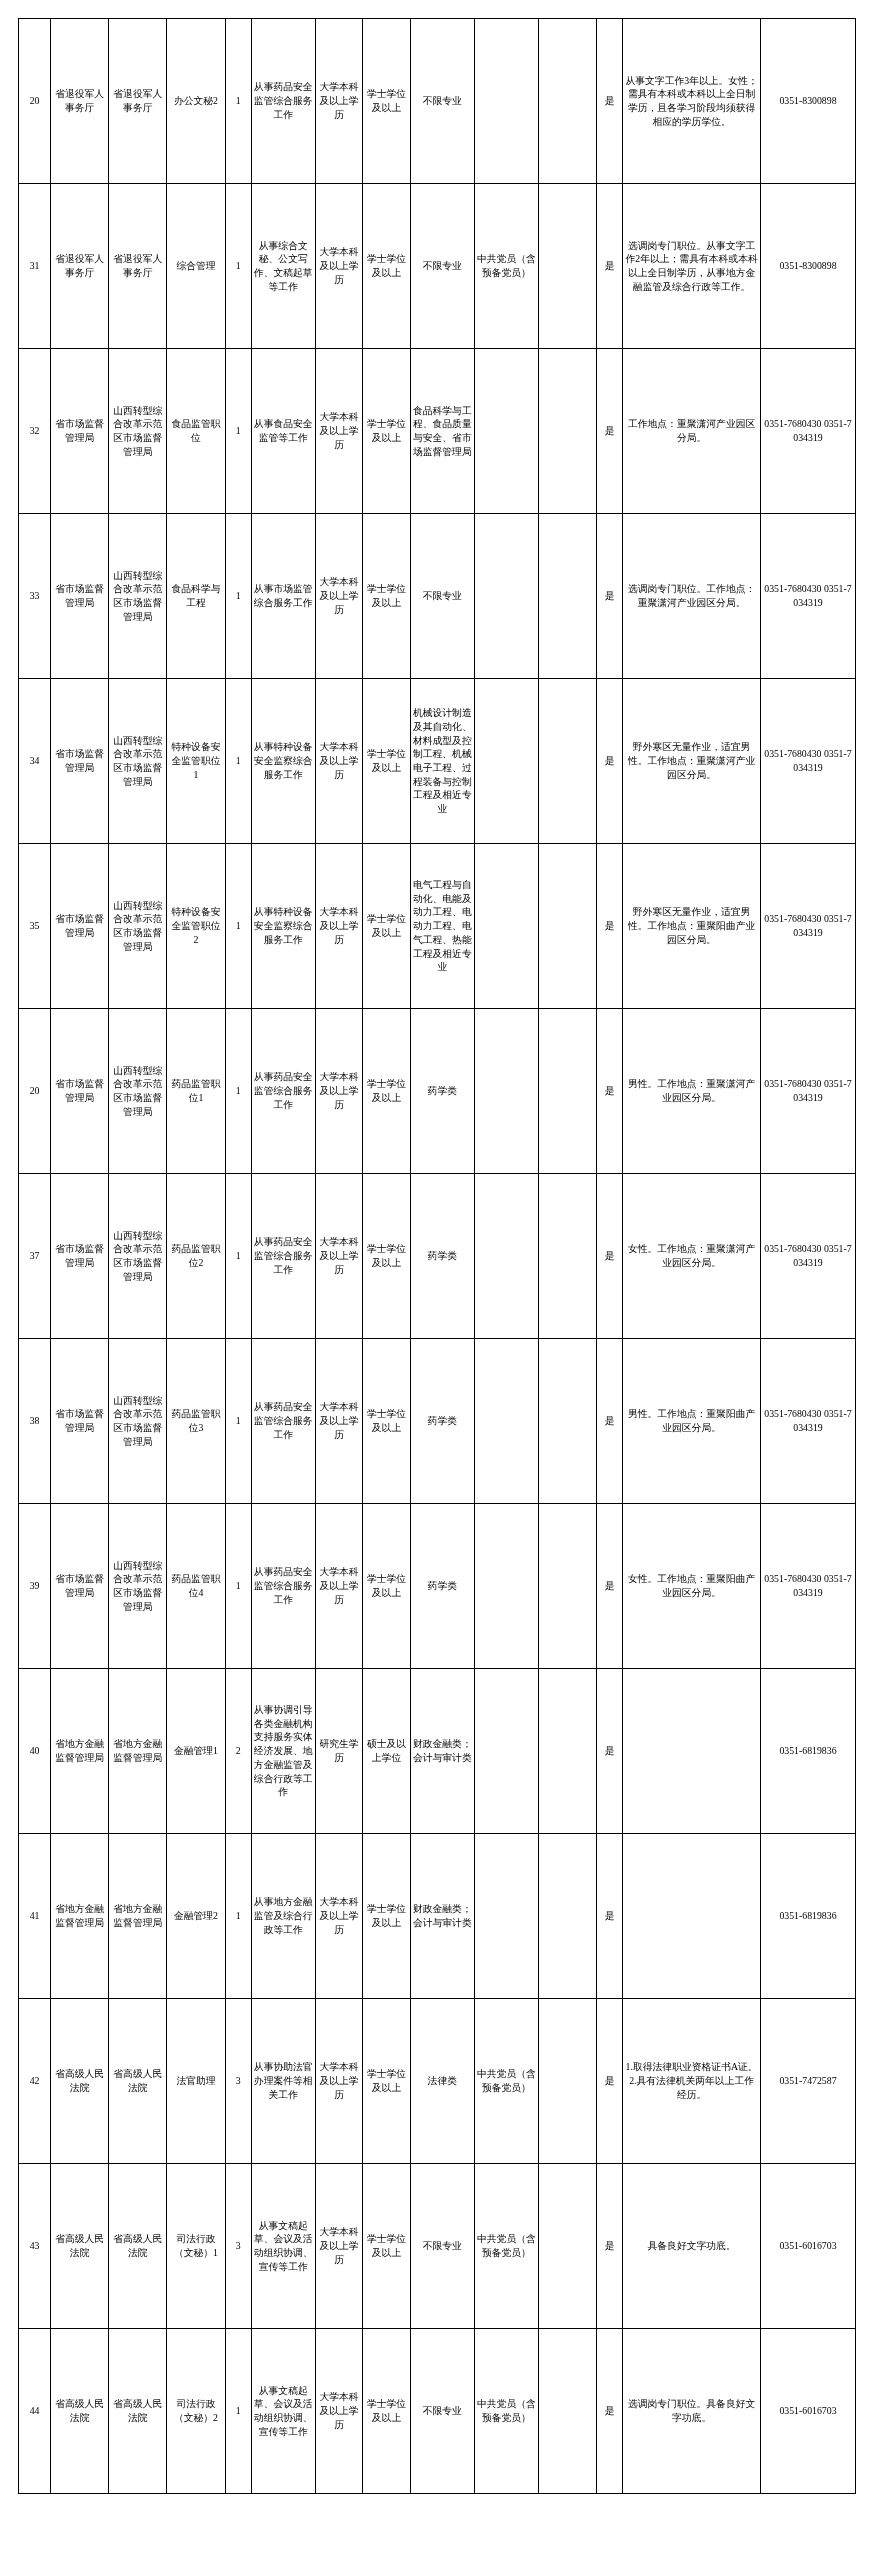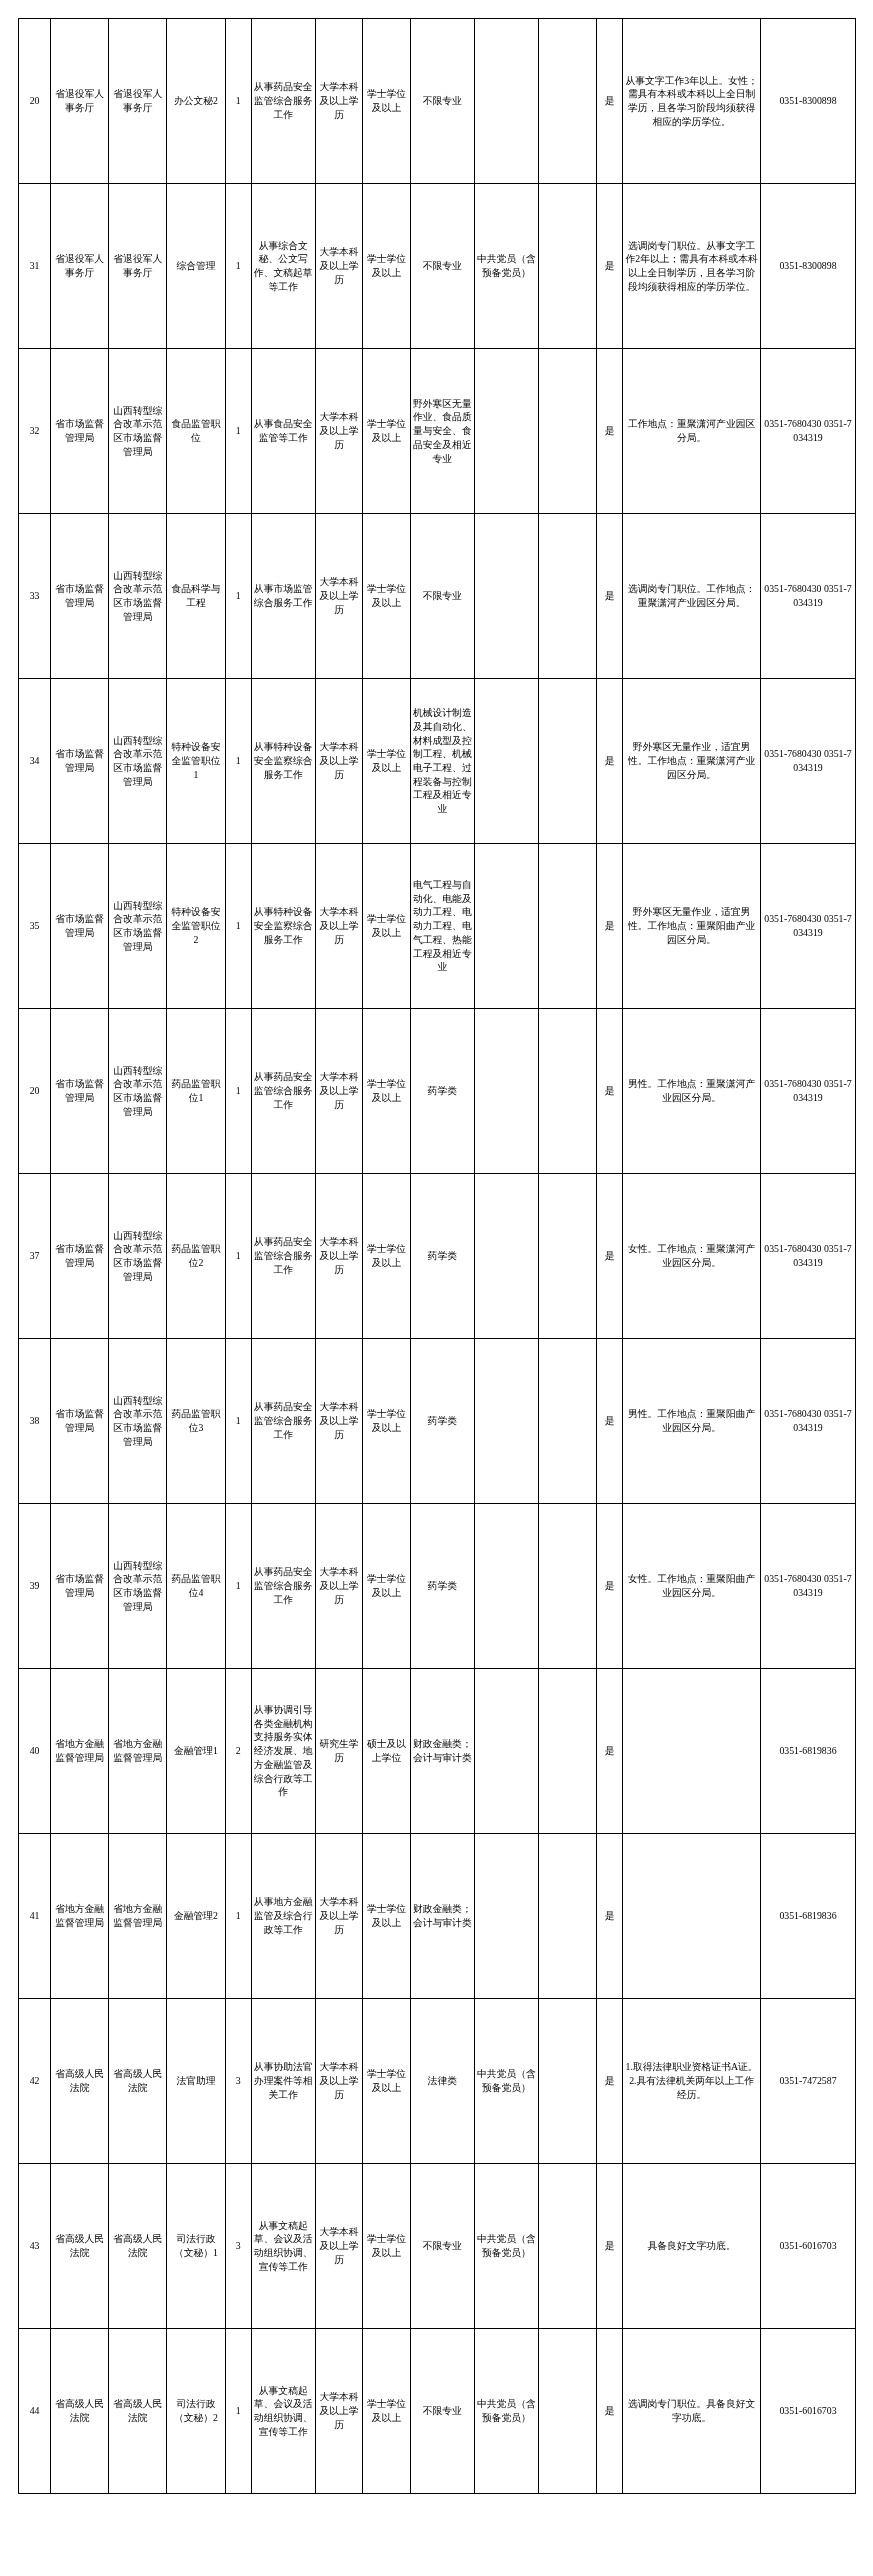--- a/index.html
+++ b/index.html
@@ -84,33 +84,33 @@
         <td>省退役军人事务厅</td>
         <td>综合管理</td>
         <td>1</td>
         <td>从事综合文秘、公文写作、文稿起草等工作</td>
         <td>大学本科及以上学历</td>
         <td>学士学位及以上</td>
         <td>不限专业</td>
         <td>中共党员（含预备党员）</td>
         <td></td>
         <td>是</td>
-        <td>选调岗专门职位。从事文字工作2年以上；需具有本科或本科以上全日制学历，且各学习阶段均须获得相应的学历学位。</td>
+        <td>选调岗专门职位。从事文字工作2年以上；需具有本科或本科以上全日制学历，从事地方金融监管及综合行政等工作。</td>
         <td>0351-8300898</td>
       </tr>
       <tr>
         <td>32</td>
         <td>省市场监督管理局</td>
         <td>山西转型综合改革示范区市场监督管理局</td>
         <td>食品监管职位</td>
         <td>1</td>
         <td>从事食品安全监管等工作</td>
         <td>大学本科及以上学历</td>
         <td>学士学位及以上</td>
-        <td>野外寒区无量作业、食品质量与安全、食品安全及相近专业</td>
+        <td>食品科学与工程、食品质量与安全、省市场监督管理局</td>
         <td></td>
         <td></td>
         <td>是</td>
         <td>工作地点：重聚潇河产业园区分局。</td>
         <td>0351-7680430 0351-7034319</td>
       </tr>
       <tr>
         <td>33</td>
         <td>省市场监督管理局</td>
         <td>山西转型综合改革示范区市场监督管理局</td>

